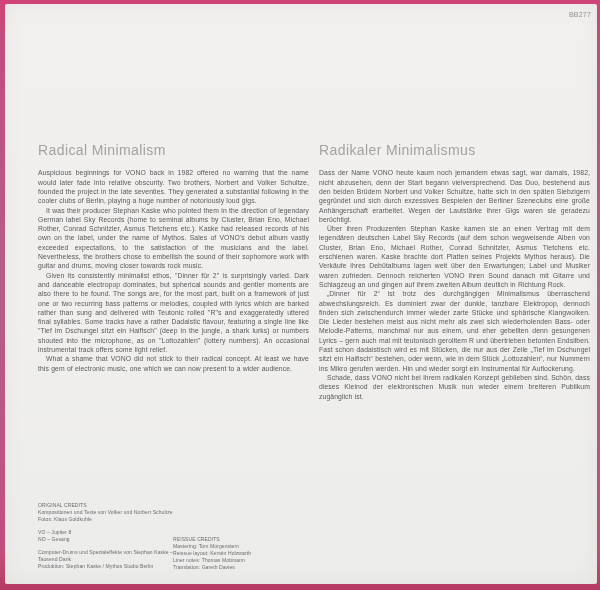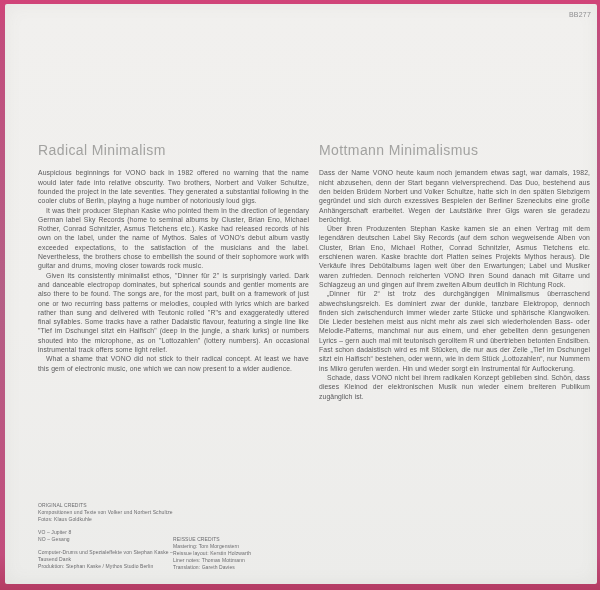--- a/index.html
+++ b/index.html
@@ -89,21 +89,21 @@
 
       <section class="col">
         <h1>Radical Minimalism</h1>
         <p>Auspicious beginnings for VONO back in 1982 offered no warning that the name would later fade into relative obscurity. Two brothers, Norbert and Volker Schultze, founded the project in the late seventies. They generated a substantial following in the cooler clubs of Berlin, playing a huge number of notoriously loud gigs.</p>
         <p class="indent">It was their producer Stephan Kaske who pointed them in the direction of legendary German label Sky Records (home to seminal albums by Cluster, Brian Eno, Michael Rother, Conrad Schnitzler, Asmus Tietchens etc.). Kaske had released records of his own on the label, under the name of Mythos. Sales of VONO's debut album vastly exceeded expectations, to the satisfaction of the musicians and the label. Nevertheless, the brothers chose to embellish the sound of their sophomore work with guitar and drums, moving closer towards rock music.</p>
         <p class="indent">Given its consistently minimalist ethos, "Dinner für 2" is surprisingly varied. Dark and danceable electropop dominates, but spherical sounds and gentler moments are also there to be found. The songs are, for the most part, built on a framework of just one or two recurring bass patterns or melodies, coupled with lyrics which are barked rather than sung and delivered with Teutonic rolled "R"s and exaggeratedly uttered final syllables. Some tracks have a rather Dadaistic flavour, featuring a single line like "Tief im Dschungel sitzt ein Haifisch" (deep in the jungle, a shark lurks) or numbers shouted into the microphone, as on "Lottozahlen" (lottery numbers). An occasional instrumental track offers some light relief.</p>
         <p class="indent">What a shame that VONO did not stick to their radical concept. At least we have this gem of electronic music, one which we can now present to a wider audience.</p>
       </section>
 
       <section class="col">
-        <h1>Mottmann Minimalismus</h1>
+        <h1>Radikaler Minimalismus</h1>
         <p>Dass der Name VONO heute kaum noch jemandem etwas sagt, war damals, 1982, nicht abzusehen, denn der Start begann vielversprechend. Das Duo, bestehend aus den beiden Brüdern Norbert und Volker Schultze, hatte sich in den späten Siebzigern gegründet und sich durch exzessives Bespielen der Berliner Szeneclubs eine große Anhängerschaft erarbeitet. Wegen der Lautstärke ihrer Gigs waren sie geradezu berüchtigt.</p>
         <p class="indent">Über ihren Produzenten Stephan Kaske kamen sie an einen Vertrag mit dem legendären deutschen Label Sky Records (auf dem schon wegweisende Alben von Cluster, Brian Eno, Michael Rother, Conrad Schnitzler, Asmus Tietchens etc. erschienen waren. Kaske brachte dort Platten seines Projekts Mythos heraus). Die Verkäufe ihres Debütalbums lagen weit über den Erwartungen; Label und Musiker waren zufrieden. Dennoch reicherten VONO ihren Sound danach mit Gitarre und Schlagzeug an und gingen auf ihrem zweiten Album deutlich in Richtung Rock.</p>
         <p class="indent">„Dinner für 2“ ist trotz des durchgängigen Minimalismus überraschend abwechslungsreich. Es dominiert zwar der dunkle, tanzbare Elektropop, dennoch finden sich zwischendurch immer wieder zarte Stücke und sphärische Klangwolken. Die Lieder bestehen meist aus nicht mehr als zwei sich wiederholenden Bass- oder Melodie-Patterns, manchmal nur aus einem, und eher gebellten denn gesungenen Lyrics – gern auch mal mit teutonisch gerolltem R und übertrieben betonten Endsilben. Fast schon dadaistisch wird es mit Stücken, die nur aus der Zeile „Tief im Dschungel sitzt ein Haifisch“ bestehen, oder wenn, wie in dem Stück „Lottozahlen“, nur Nummern ins Mikro gerufen werden. Hin und wieder sorgt ein Instrumental für Auflockerung.</p>
         <p class="indent">Schade, dass VONO nicht bei ihrem radikalen Konzept geblieben sind. Schön, dass dieses Kleinod der elektronischen Musik nun wieder einem breiteren Publikum zugänglich ist.</p>
       </section>
 
     </div>
 
     <div class="credits credits-original">
       <div class="credit-group">

